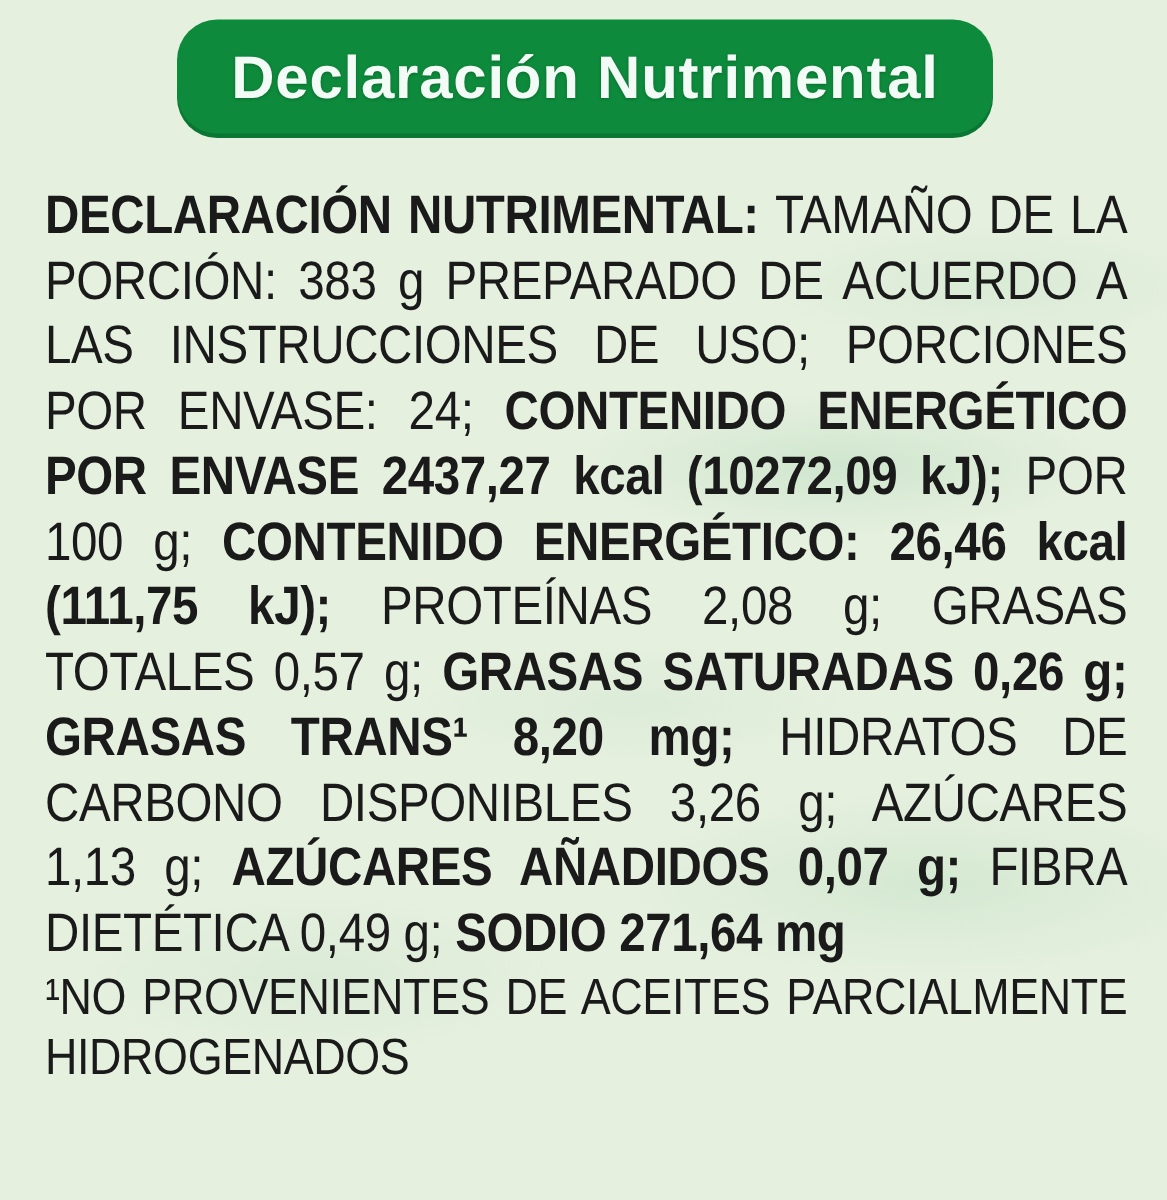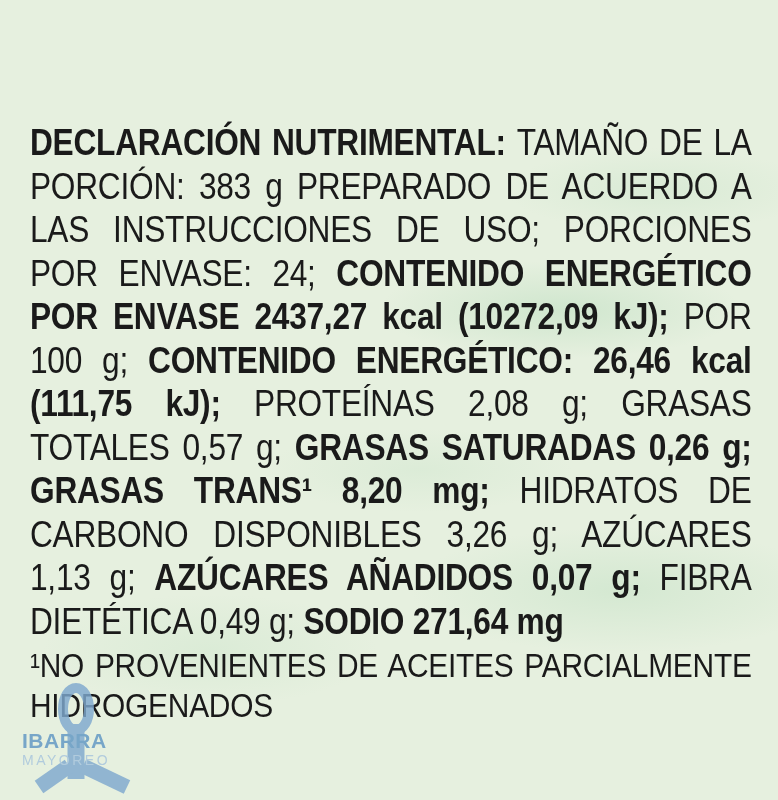--- a/index.html
+++ b/index.html
@@ -102,30 +102,23 @@
     letter-spacing: 2.5px;
     color: #a6c4dd;
     z-index: 2;
   }
 </style>
 </head>
 <body>
 
 <div class="page" style="background-color: rgb(230, 240, 223);">
 
+  <div class="header-pill" style="background: rgb(13, 138, 60);">
+    <span class="header-title" style="color: rgb(242, 251, 245);">Declaración Nutrimental</span>
+  </div>
 
   <div class="textwrap" style="color: rgb(26, 26, 26);">
     <p class="main-text"><span class="b">DECLARACIÓN NUTRIMENTAL: </span><span>TAMAÑO DE LA PORCIÓN: 383 g PREPARADO DE ACUERDO A LAS INSTRUCCIONES DE USO; PORCIONES POR ENVASE: 24; </span><span class="b">CONTENIDO ENERGÉTICO POR ENVASE 2437,27 kcal (10272,09 kJ); </span><span>POR 100 g; </span><span class="b">CONTENIDO ENERGÉTICO: 26,46 kcal (111,75 kJ); </span><span>PROTEÍNAS 2,08 g; GRASAS TOTALES 0,57 g; </span><span class="b">GRASAS SATURADAS 0,26 g; GRASAS TRANS¹ 8,20 mg; </span><span>HIDRATOS DE CARBONO DISPONIBLES 3,26 g; AZÚCARES 1,13 g; </span><span class="b">AZÚCARES AÑADIDOS 0,07 g; </span><span>FIBRA DIETÉTICA 0,49 g; </span><span class="b">SODIO 271,64 mg</span></p>
     <p class="footnote-text">¹NO PROVENIENTES DE ACEITES PARCIALMENTE HIDROGENADOS</p>
   </div>
 
-  <div class="watermark">
-    <svg width="160" height="112" viewBox="0 0 160 112">
-      <ellipse class="wm-stroke" cx="64" cy="27" rx="13" ry="21" fill="none" stroke="#7fa9cf" stroke-width="10"></ellipse>
-      <line class="wm-stroke" x1="64" y1="42" x2="64" y2="97" stroke="#7fa9cf" stroke-width="17"></line>
-      <line class="wm-stroke" x1="57" y1="84" x2="27" y2="105" stroke="#7fa9cf" stroke-width="15"></line>
-      <line class="wm-stroke" x1="71" y1="84" x2="115" y2="105" stroke="#7fa9cf" stroke-width="15"></line>
-    </svg>
-    <span class="wm-brand">IBARRA</span>
-    <span class="wm-subbrand">MAYOREO</span>
-  </div>
 
 </div>
 
 </body></html>

